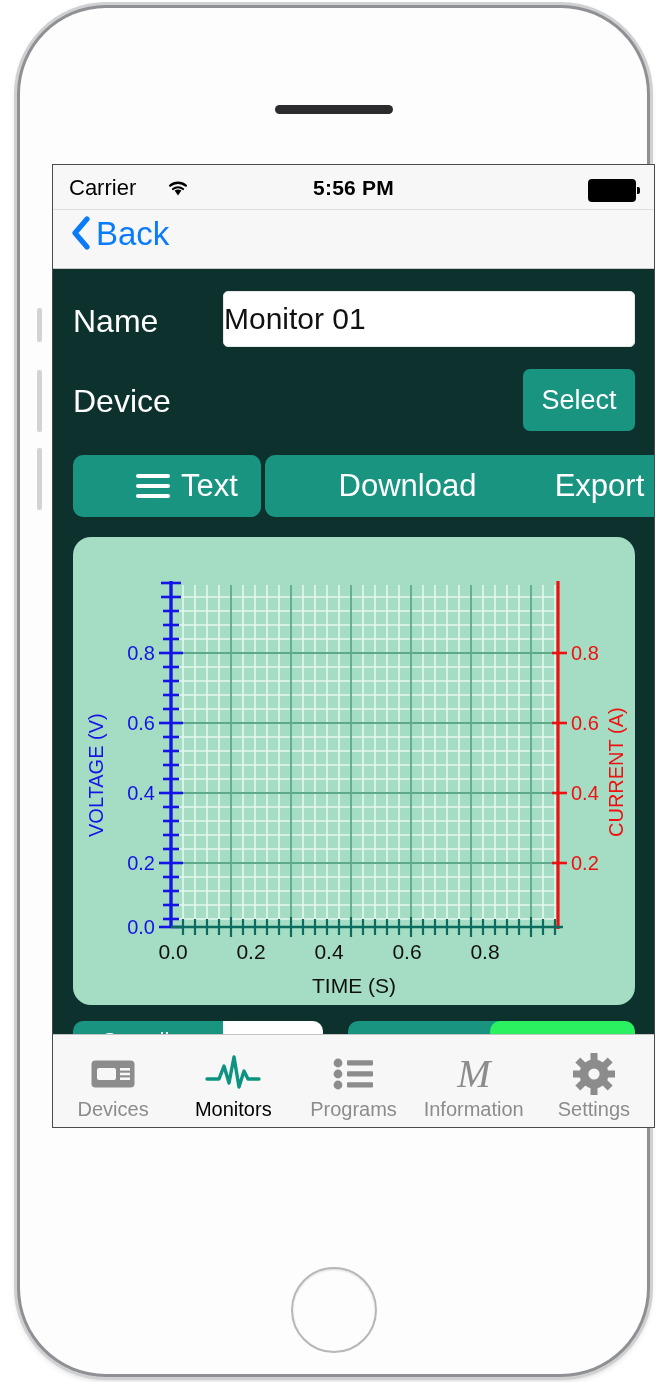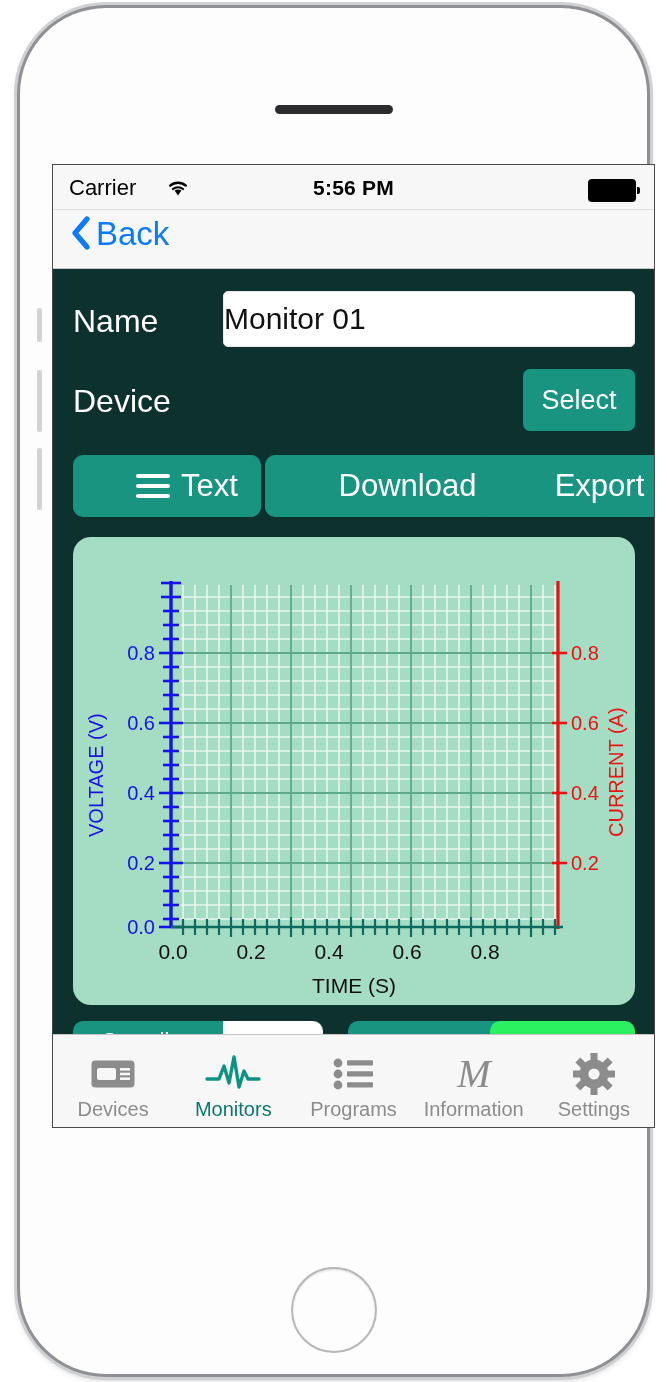--- a/index.html
+++ b/index.html
@@ -92,21 +92,21 @@
     justify-content:center;color:#08210f;font-size:36px;cursor:pointer;}
   #start-btn{width:145px;left:437px;}
 
   
   #tabbar{position:absolute;left:0;bottom:0;width:100%;height:96px;
     background:#f7f7f7;border-top:1px solid #c4c4c4;display:flex;}
   .tab{flex:1;display:flex;flex-direction:column;align-items:center;
     justify-content:center;cursor:pointer;padding-top:6px;}
   .tab .ticon{height:44px;display:flex;align-items:center;justify-content:center;}
   .tab .tlabel{font-size:20px;color:#8c8c8c;margin-top:2px;}
-  .tab.active .tlabel{color:#0f766e;}
+  .tab.active .tlabel{color:#000000;}
 </style>
 </head>
 <body>
 
 <div id="phone">
   <div id="speaker"></div>
   <div class="side-btn" id="btn-silent"></div>
   <div class="side-btn" id="btn-vup"></div>
   <div class="side-btn" id="btn-vdown"></div>
   <div class="side-btn" id="btn-power"></div>

